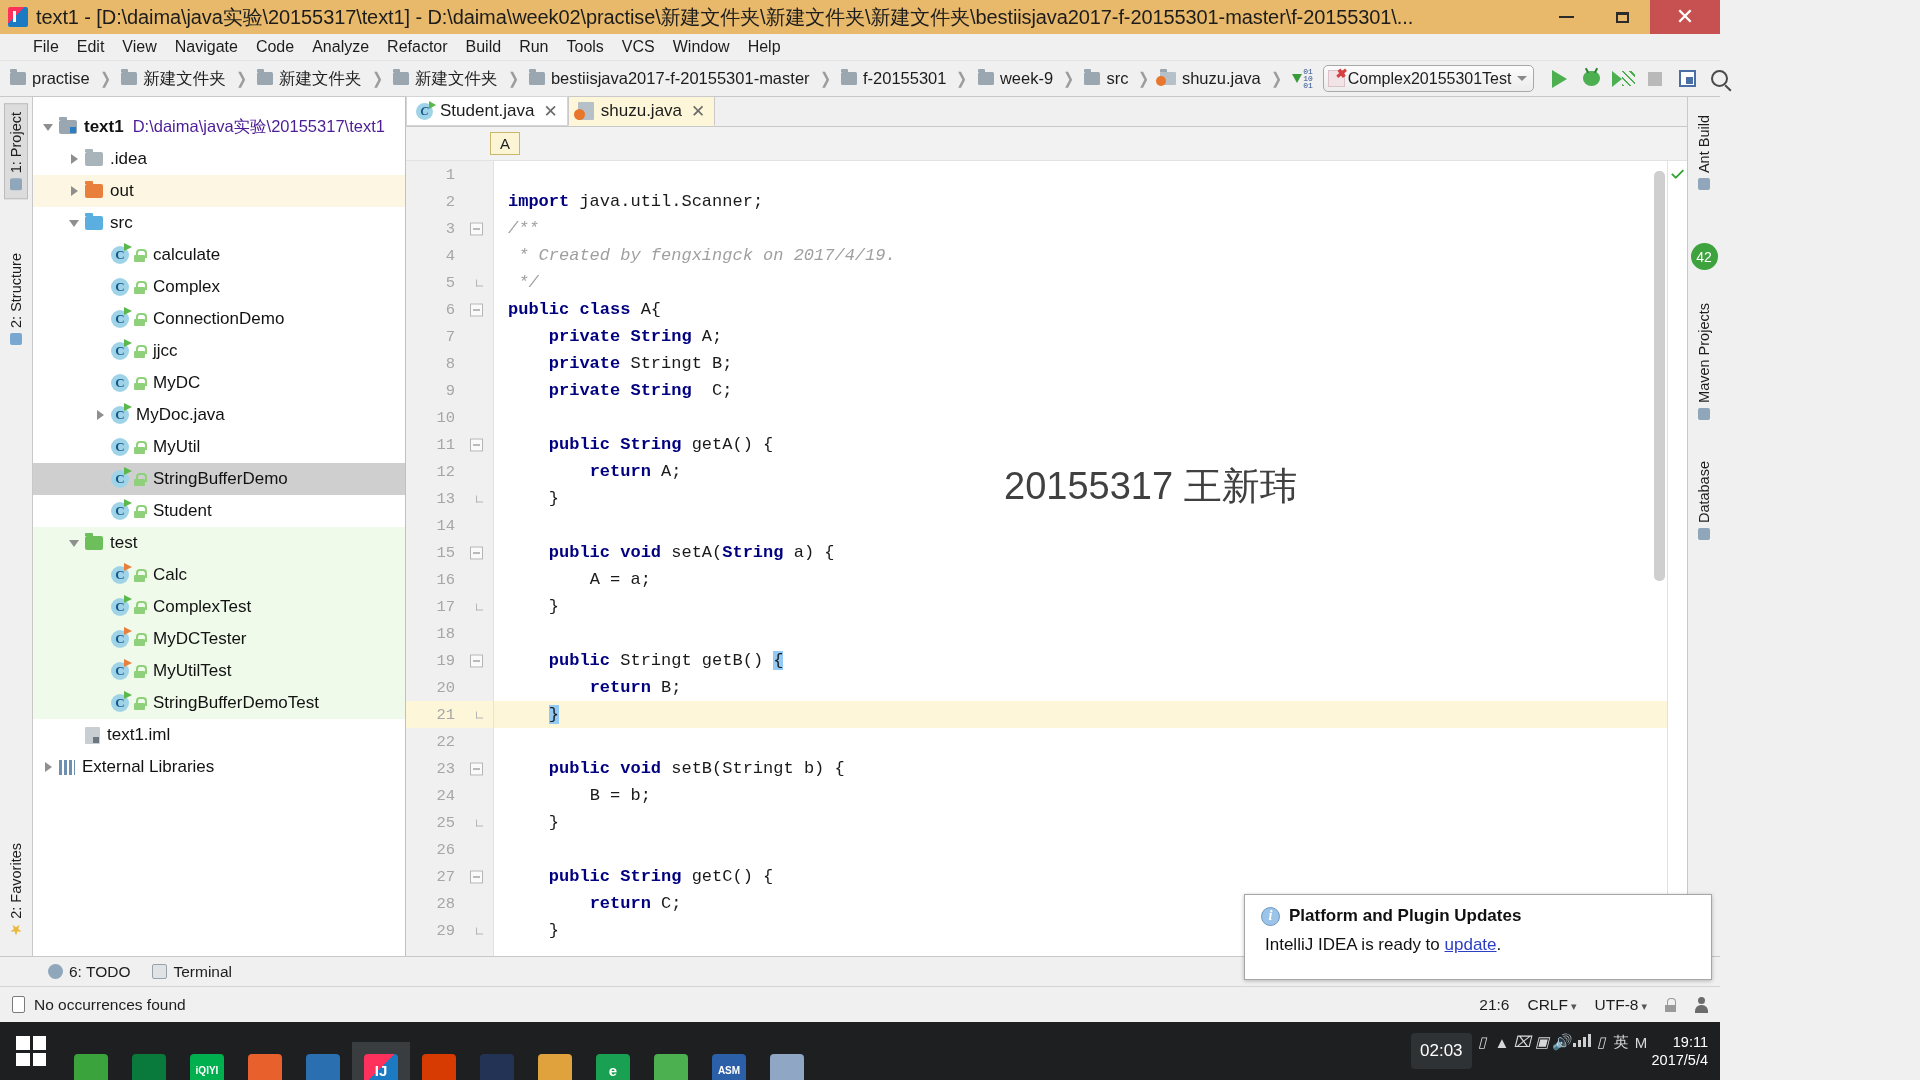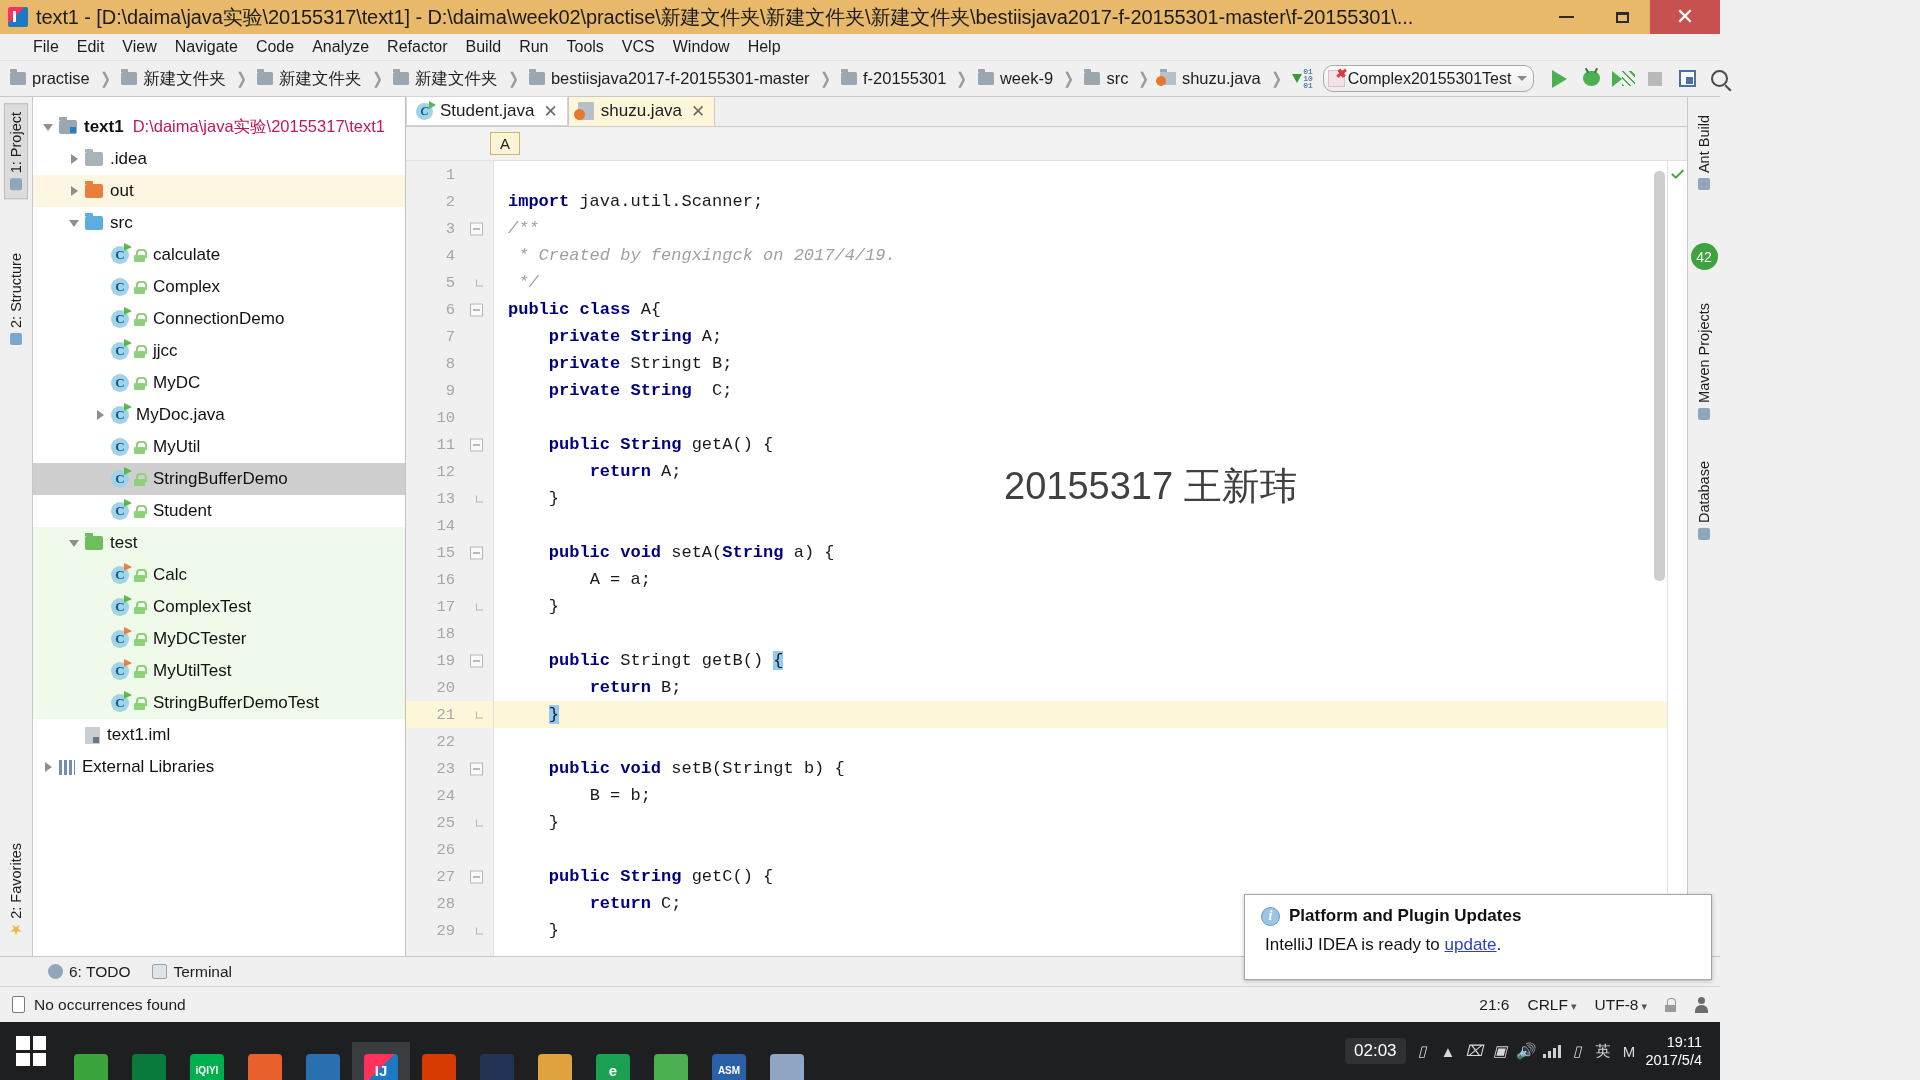--- a/index.html
+++ b/index.html
@@ -67,21 +67,21 @@
   }
   .crumb.java .ficon{ background:#b6c0c8; border-radius:1px;}
   .crumb.java .ficon::after{
     content:""; position:absolute; left:-4px; top:4px; width:10px; height:10px;
     border-radius:50%; background:#e8762c;
   }
   .sep { margin: 0 9px; color: #9c9c9c; font-size: 16px; transform: scaleX(0.8);}
   .nav-right { margin-left: auto; display: flex; align-items: center; padding-right: 10px; gap: 2px;}
   .runcfg {
     display: flex; align-items: center; gap: 3px;
-    border: 1px solid #a8a8a8; border-radius: 10px;
+    border: 1px solid #a8a8a8; border-radius: 5px;
     background: linear-gradient(#fcfcfc,#ececec);
     height: 27px; padding: 0 6px 0 4px; margin-right: 8px; margin-left: 8px;
   }
   .runcfg-icon {
     width: 17px; height: 17px; background: #f2e3e6; border:1px solid #d9c3c8; position: relative;
   }
   .runcfg-icon::after{
     content:"\2716"; position:absolute; right:-2px; top:-5px; color:#d64040; font-size:13px; font-weight:bold;
   }
   .runcfg-label{ font-size:16px; color:#1d1d1d; }
@@ -161,21 +161,21 @@
         border-left:8px solid #5bb84a;border-top:4px solid transparent;border-bottom:4px solid transparent;}
   .cls.runnable.orange::after{border-left-color:#e8803c;}
   .lock{width:13px;height:13px;margin-right:7px;flex:0 0 auto;position:relative;}
   .lock::before{content:"";position:absolute;left:1px;bottom:0;width:11px;height:7px;background:#8fd07a;border-radius:1px;}
   .lock::after{content:"";position:absolute;left:3px;top:0;width:7px;height:7px;border:2px solid #8fd07a;border-bottom:none;border-radius:4px 4px 0 0;}
   .iml-ico{width:15px;height:17px;background:#c9ced3;margin-right:7px;flex:0 0 auto;position:relative;border-radius:1px;}
   .iml-ico::after{content:"";position:absolute;right:1px;bottom:1px;width:6px;height:6px;background:#6b7780;}
   .lib-ico{width:16px;height:15px;margin-right:7px;flex:0 0 auto;
      background:repeating-linear-gradient(90deg,#6f8fb0 0 3px,transparent 3px 5px);}
   .tlabel-bold{ font-weight:bold; }
-  .tpath{ color:#be185d; margin-left:9px; font-size:16.5px;}
+  .tpath{ color:#4c1d95; margin-left:9px; font-size:16.5px;}
 
   
   .editor-area { flex: 1 1 auto; display: flex; flex-direction: column; background: #fff; min-width: 0;}
   .tabbar { height: 30px; background: #f0f0f0; display: flex; align-items: flex-end; border-bottom: 1px solid #c8c8c8; flex:0 0 auto;}
   .etab { height: 30px; display: flex; align-items: center; gap: 7px; padding: 0 9px; font-size: 17px; color: #1d1d1d;
           border: 1px solid transparent; white-space: nowrap;}
   .etab.active { background: #fdf6d8; border-color:#c9c9c9; border-bottom-color:#fdf6d8;}
   .etab.inactive { background: #fff; border-color:#d5d5d5; }
   .etab .x { color:#6b6b6b; font-size:17px; margin-left:2px;}
   .tab-cls{width:17px;height:17px;border-radius:50%;background:#9fd4e8;color:#15578a;font-size:12px;font-weight:bold;
@@ -257,21 +257,21 @@
   
   .taskbar { position:absolute; left:0; right:0; bottom:0; height:58px; background:#1d1f21; display:flex; align-items:center;}
   .start { width:62px;height:58px;background:#1d1f21;display:flex;align-items:center;justify-content:center;}
   .winlogo{ width:30px;height:30px;display:grid;grid-template-columns:1fr 1fr;grid-template-rows:1fr 1fr;gap:3px;}
   .winlogo span{ background:#fff; }
   .tb-apps{ display:flex; align-items:center;margin-top:39px; }
   .tb-app { width:58px;height:58px;display:flex;align-items:center;justify-content:center; position:relative;}
   .tb-app.active{ background:#3a3d40; }
   .tbi { width:34px;height:34px;border-radius:4px;display:flex;align-items:center;justify-content:center;
          font-size:15px;color:#fff;font-weight:bold; }
-  .tray { margin-left:auto; display:flex; align-items:center; gap:7px; padding-right:10px; color:#e8e8e8; font-size:14px;}
+  .tray { margin-left:auto; display:flex; gap:1px; padding-right:4px; color:#e8e8e8; font-size:14px;}
   .tray-pill{ background:#2f3234; border-radius:4px; padding:3px 9px; color:#fff; font-size:17px;
               font-family:"Liberation Sans",sans-serif; display:flex;align-items:center;gap:5px;}
   .tray-ico{ width:19px;height:19px; display:flex;align-items:center;justify-content:center; color:#d8d8d8; font-size:15px;}
   .clock{ text-align:right; line-height:1.25; color:#fff; font-size:14.5px; padding-right:8px;}
   .bars{display:flex;align-items:flex-end;gap:2px;height:14px;}
   .bars i{width:3px;background:#cfcfcf;display:block;}
 </style>
 </head>
 <body>
 

